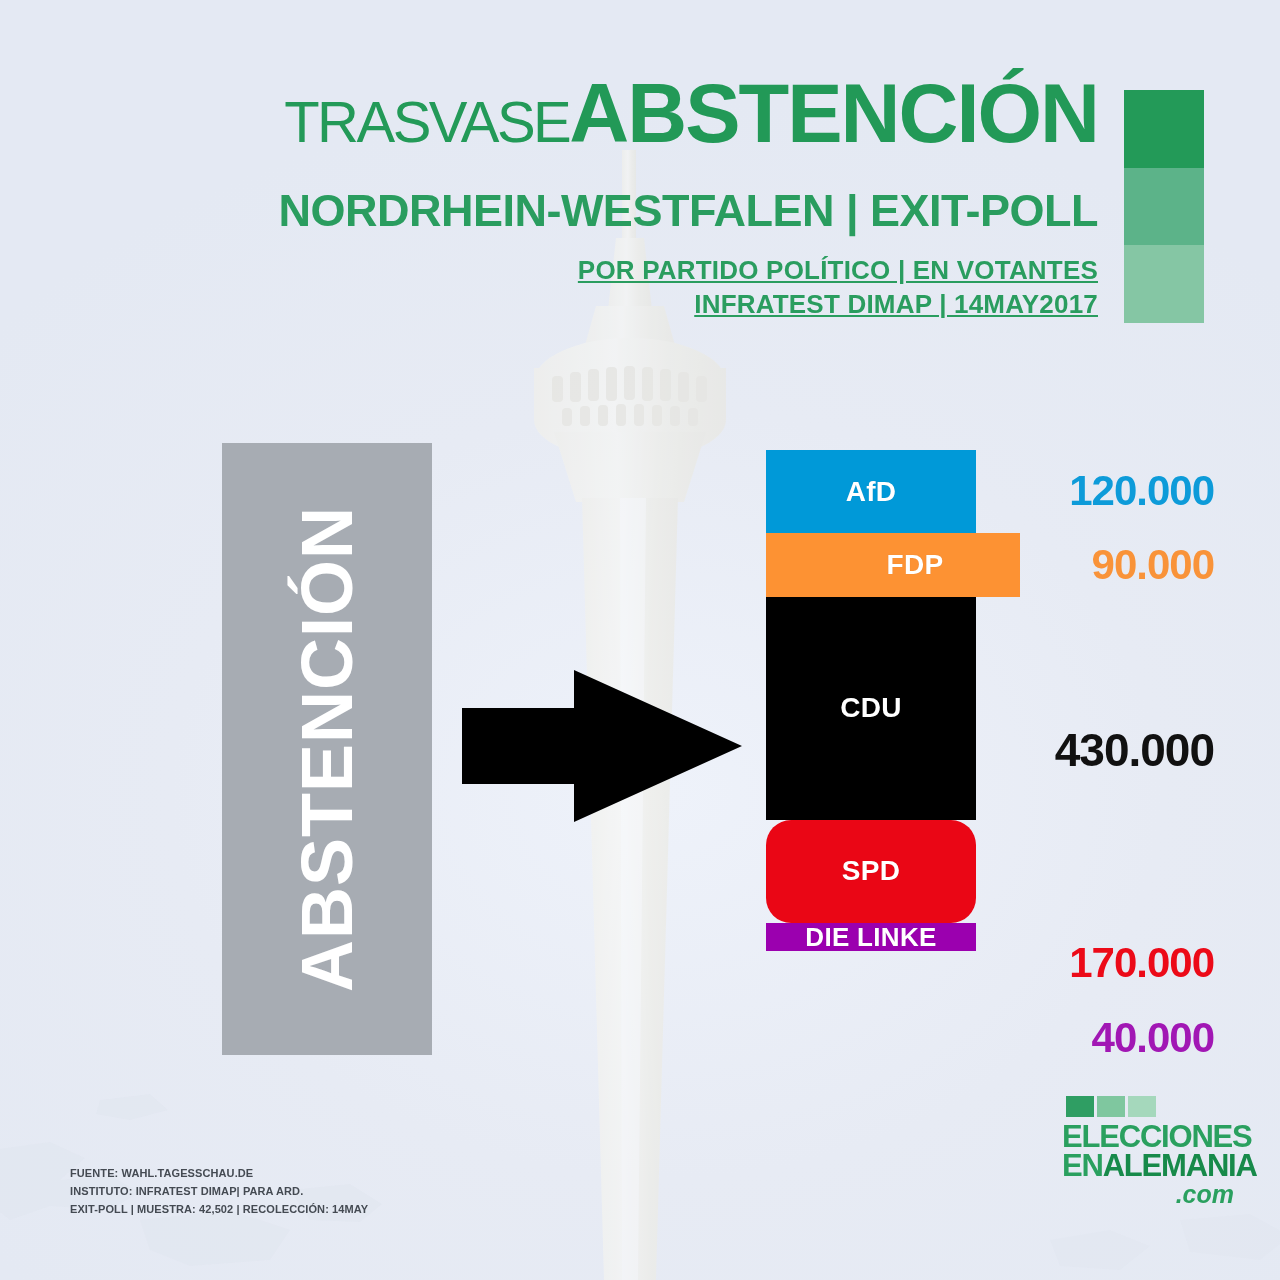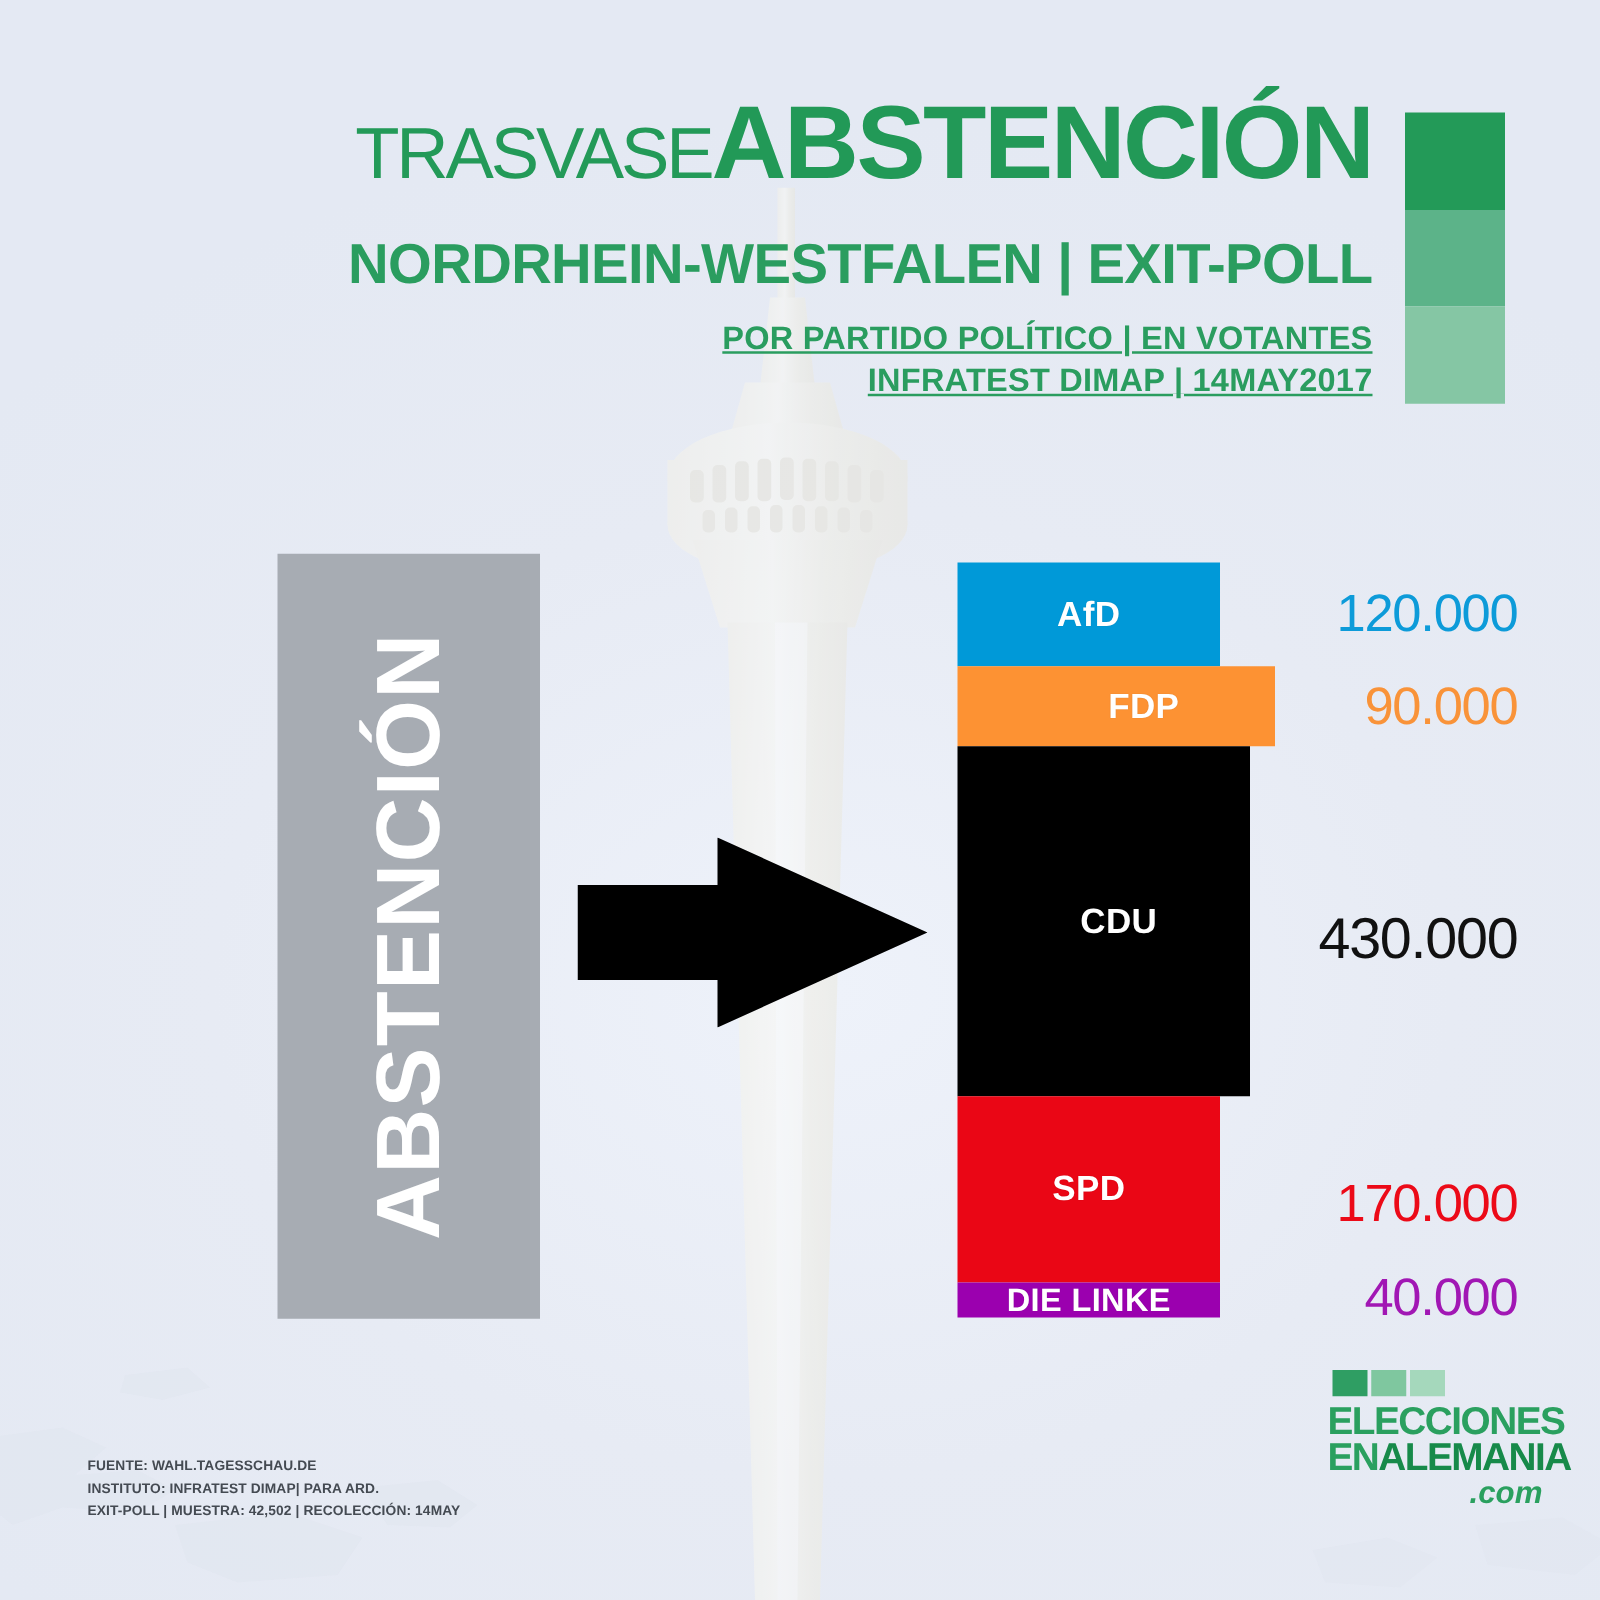--- a/index.html
+++ b/index.html
@@ -81,21 +81,21 @@
   .seg span{
     color:#fff;font-weight:700;letter-spacing:.3px;
     font-size:28px;text-shadow:0 0 1px rgba(0,0,0,.15);
   }
   .seg.small span{font-size:26px;}
 
   
   .values{position:absolute;left:988px;top:450px;width:292px;height:605px;}
   .val{
     position:absolute;left:0;width:226px;text-align:right;
-    font-weight:400;white-space:nowrap;letter-spacing:-1px;
+    font-weight:700;white-space:nowrap;letter-spacing:-1px;
   }
 
   
   .footer{
     position:absolute;left:70px;top:1165px;
     font-size:11px;font-weight:700;color:#444a52;
     line-height:1.62;letter-spacing:.1px;
   }
 
   
@@ -207,24 +207,24 @@
     <polygon points="0,38 112,38 112,0 280,76 112,152 112,114 0,114" fill="#000000"></polygon>
   </svg>
 
   <div class="bar">
     <div class="seg" style="height: 83px; background: rgb(0, 153, 216);">
       <span>AfD</span>
     </div>
     <div class="seg" style="height: 63.9529px; background: rgb(253, 146, 51); padding-left: 44px;">
       <span>FDP</span>
     </div>
-    <div class="seg" style="height: 280px; background: rgb(0, 0, 0); padding-left: 24px;">
+    <div class="seg" style="height: 223px; background: rgb(0, 0, 0);">
       <span>CDU</span>
     </div>
-    <div class="seg" style="height: 149px; background: rgb(234, 6, 21);">
+    <div class="seg" style="height: 103px; background: rgb(234, 6, 21); border-radius: 25px;">
       <span>SPD</span>
     </div>
     <div class="seg small" style="height: 28.4235px; background: rgb(155, 0, 175);">
       <span>DIE LINKE</span>
     </div>
   </div>
 
   <div class="values">
     <div class="val" style="font-size: 42px; top: 16.5953px; color: rgb(13, 155, 217);">120.000</div>
     <div class="val" style="font-size: 42px; top: 91.2071px; color: rgb(249, 147, 57);">90.000</div>

